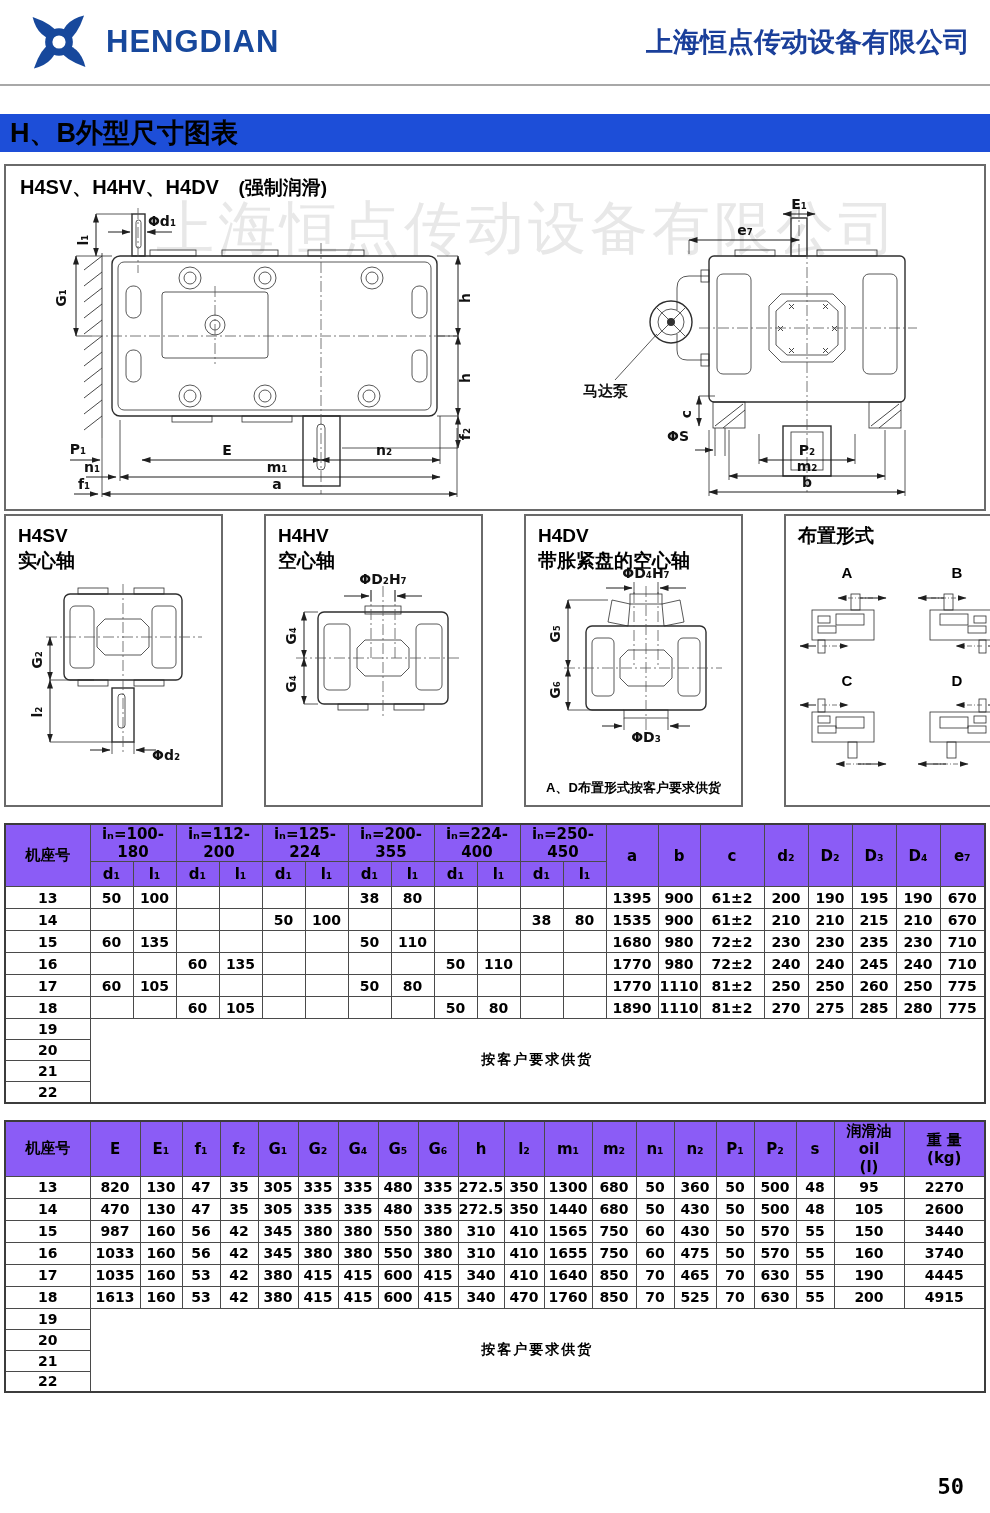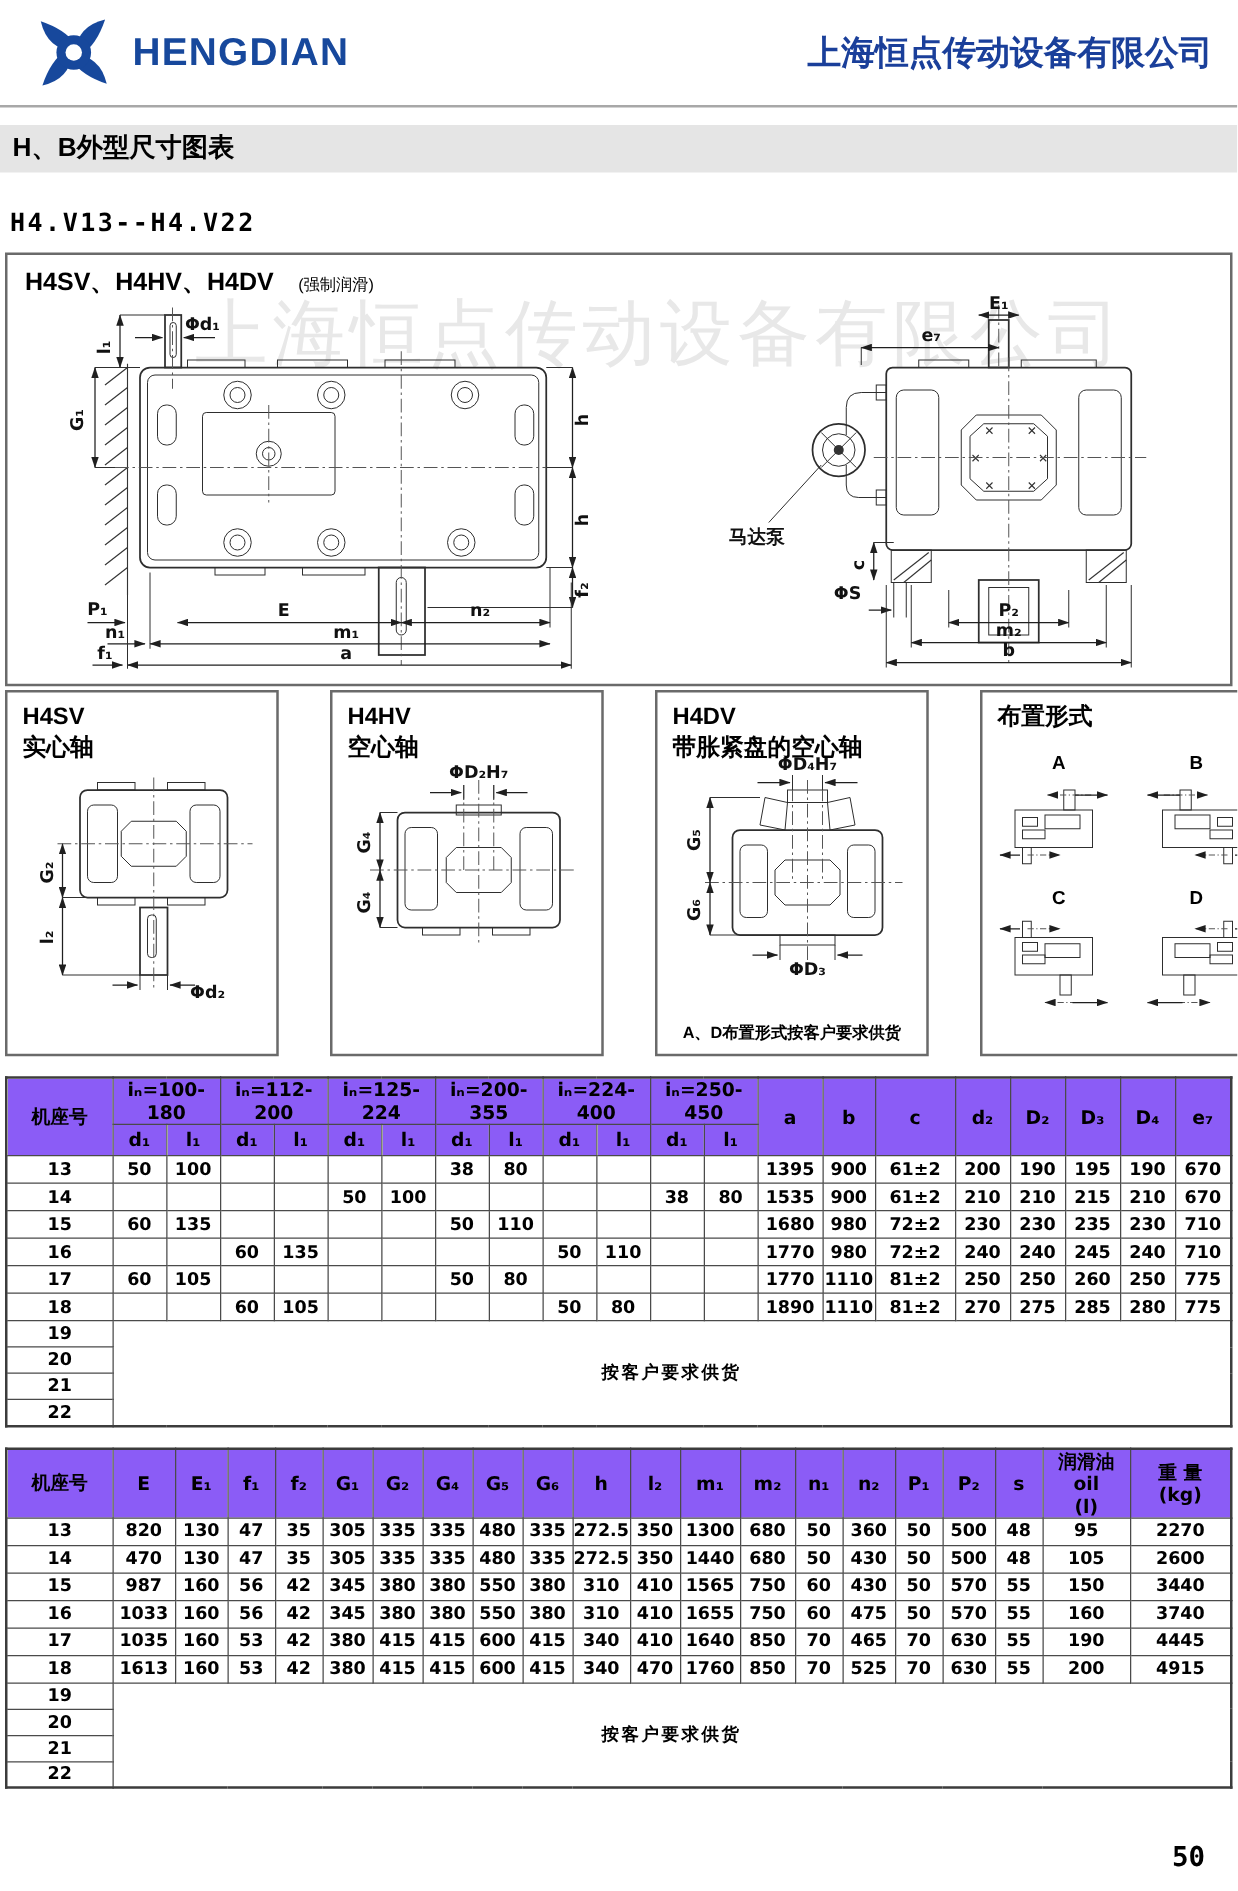--- a/index.html
+++ b/index.html
@@ -8,30 +8,30 @@
 
   
   .header{height:86px;border-bottom:2px solid #a8a8a8;display:flex;align-items:center;
           justify-content:space-between;padding:0 14px 0 26px;box-sizing:border-box;}
   .brand{display:flex;align-items:center;gap:14px;}
   .brand-name{font-size:31px;font-weight:bold;color:#17489c;letter-spacing:1px;}
   .company{font-family:"DejaVu Serif","Liberation Serif",serif;font-size:27px;font-weight:bold;
            color:#1a3f9a;padding-right:6px;}
 
   
-  .section-bar{margin-top:14px;background:#e5e5e5;height:38px;line-height:38px;
-               font-size:21px;font-weight:bold;padding-left:10px;}
+  .section-bar{margin-top:28px;background:#1d4ed8;height:38px;line-height:38px;
+               font-size:27px;font-weight:bold;padding-left:10px;}
 
   .model-range{margin:28px 0 0 8px;font-family:"DejaVu Sans Mono","Liberation Mono",monospace;
                font-size:20px;letter-spacing:2px;font-weight:bold;}
 
   
   .drawing-box{position:relative;margin:12px 4px 0;border:2px solid #6a6a6a;height:343px;}
   .drawing-title{position:absolute;top:8px;left:14px;font-size:20px;font-weight:bold;z-index:2;}
-  .lube{font-size:13px;font-weight:normal;margin-left:14px;}
+  .lube{font-size:19px;font-weight:bold;margin-left:14px;}
   .watermark{position:absolute;top:24px;left:150px;font-size:58px;color:#e8e8e8;
              letter-spacing:4px;white-space:nowrap;z-index:0;}
   .sv-side{position:absolute;left:6px;top:32px;z-index:1;}
   .sv-end{position:absolute;right:2px;top:32px;z-index:1;}
 
   
   .panels{display:flex;margin:3px 4px 0;gap:43px;}
   .panel{flex:1 1 0;border:2px solid #6a6a6a;position:relative;height:289px;margin-left:-2px;}
   .panel:first-child{margin-left:0;}
   .panel-title{position:absolute;top:8px;left:12px;font-weight:bold;font-size:19px;line-height:1.3;z-index:2;}
@@ -84,21 +84,20 @@
         </g>
         <circle cx="50" cy="50" r="10" fill="#fff"></circle>
       </svg>
       <span class="brand-name">HENGDIAN</span>
     </div>
     <div class="company">上海恒点传动设备有限公司</div>
   </div>
 
   <div class="section-bar">H、B外型尺寸图表</div>
 
-  <div class="model-range">H4.V13--H4.V22</div>
 
   <div class="drawing-box">
     <svg width="0" height="0" style="position:absolute">
       <defs>
         <marker id="ar" markerWidth="9" markerHeight="6" refX="8.5" refY="3" orient="auto-start-reverse" markerUnits="userSpaceOnUse">
           <path d="M0,0L9,3L0,6Z" fill="#1f1f1f"></path>
         </marker>
       </defs>
     </svg>
     <div class="watermark">上海恒点传动设备有限公司</div>

